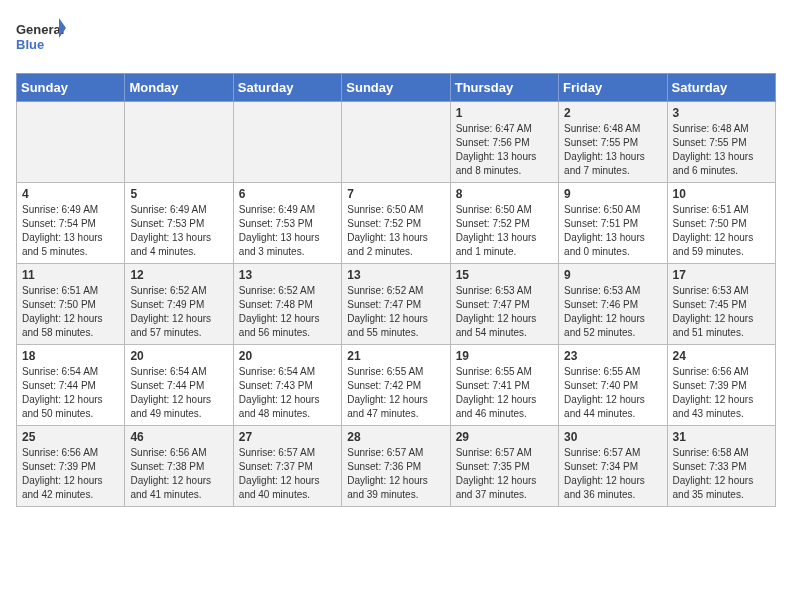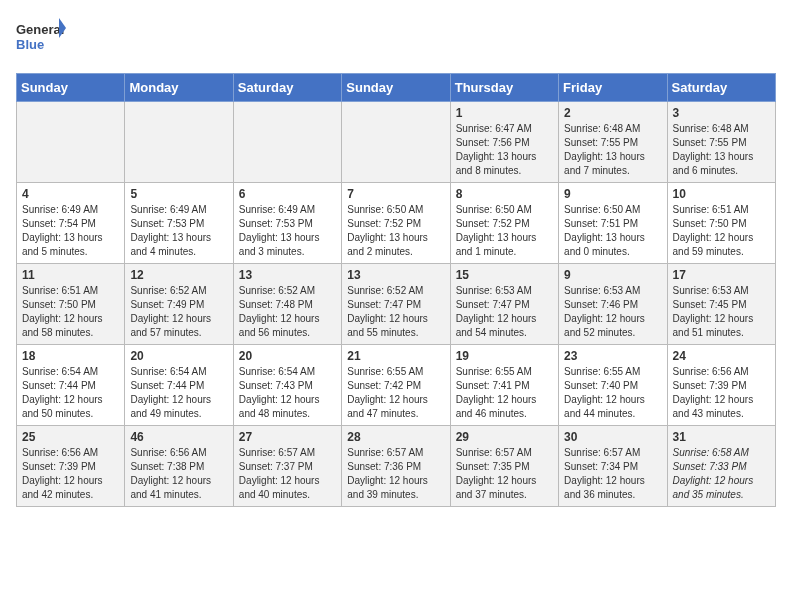--- a/index.html
+++ b/index.html
@@ -326,20 +326,20 @@
         </td>
         <td>
           <span class="day-number">30</span>
           <div class="cell-content" style="white-space: pre-line;">Sunrise: 6:57 AM
 Sunset: 7:34 PM
 Daylight: 12 hours
 and 36 minutes.</div>
         </td>
         <td>
           <span class="day-number">31</span>
-          <div class="cell-content" style="white-space: pre-line; font-style: italic;">Sunrise: 6:58 AM
+          <div class="cell-content" style="white-space: pre-line;">Sunrise: 6:58 AM
 Sunset: 7:33 PM
 Daylight: 12 hours
 and 35 minutes.</div>
         </td>
       </tr>
     </tbody>
 </table>
 
 </body></html>

